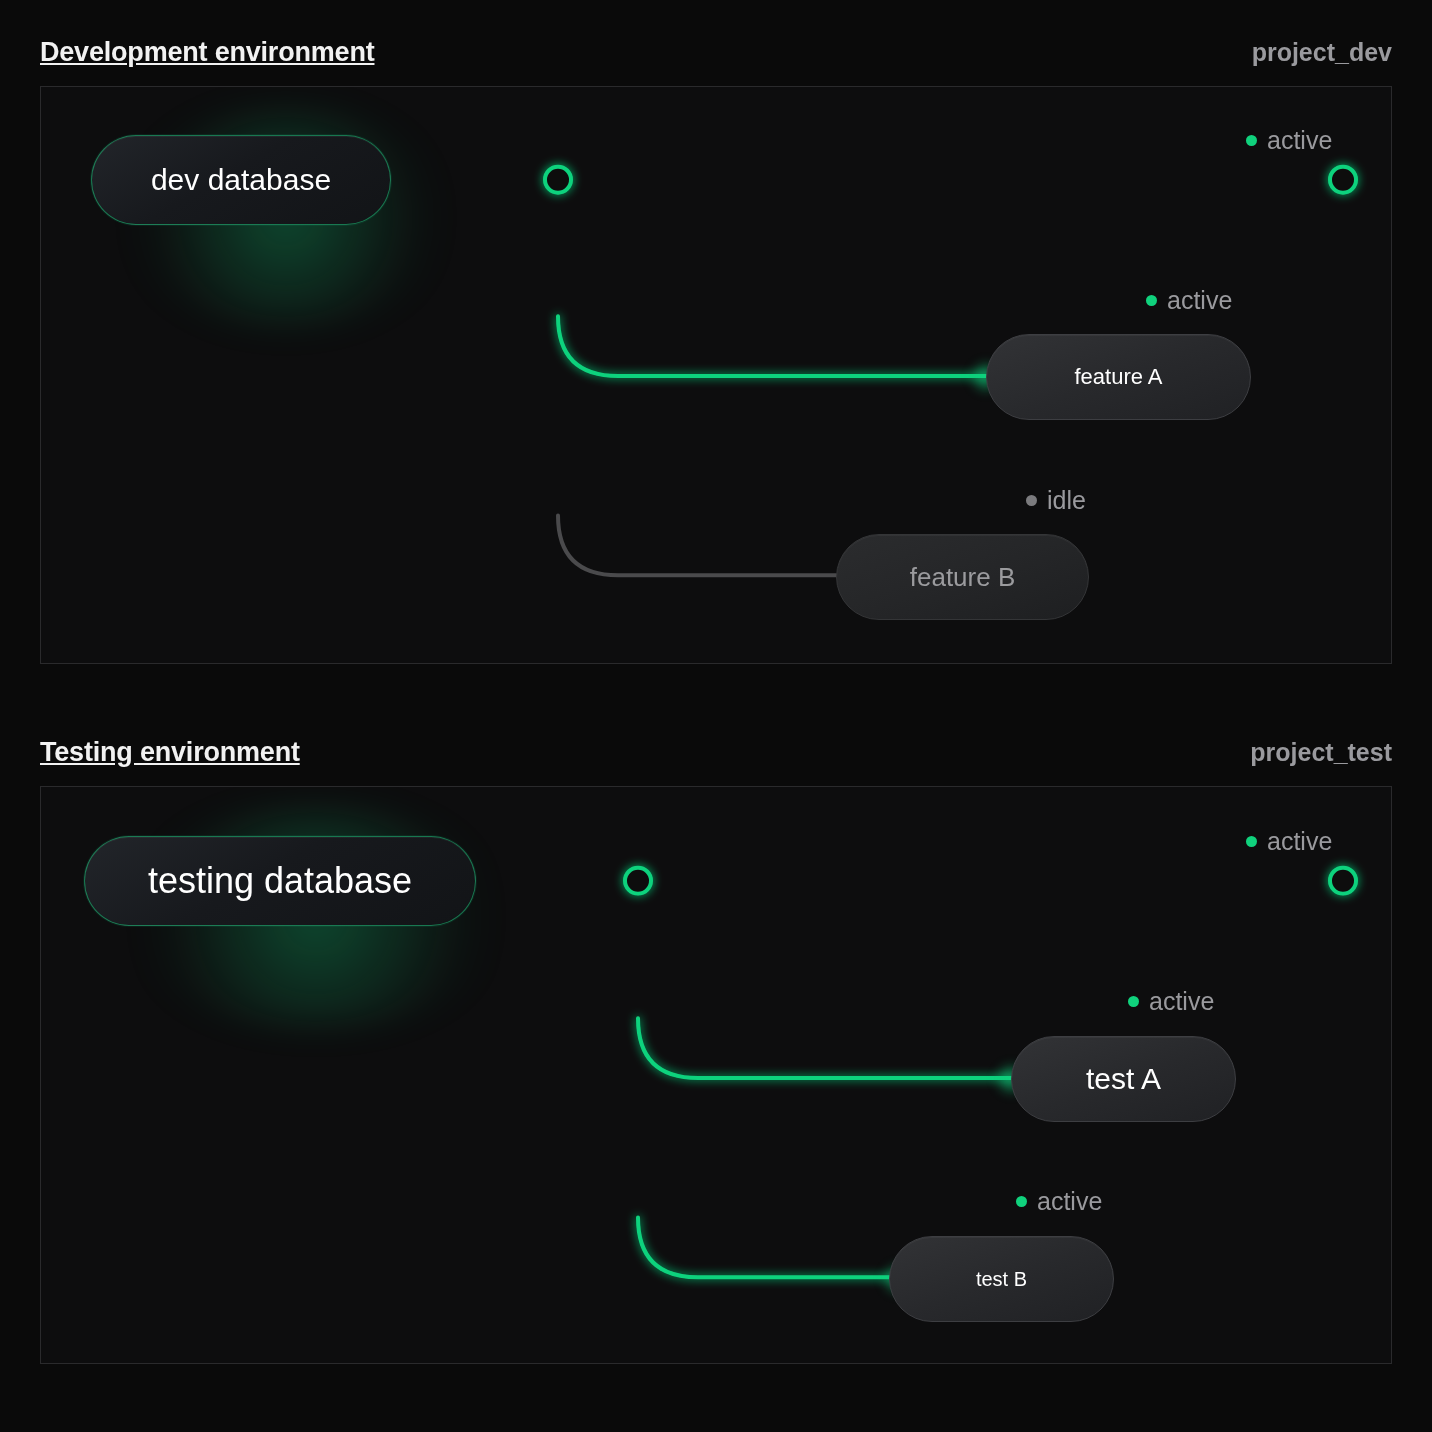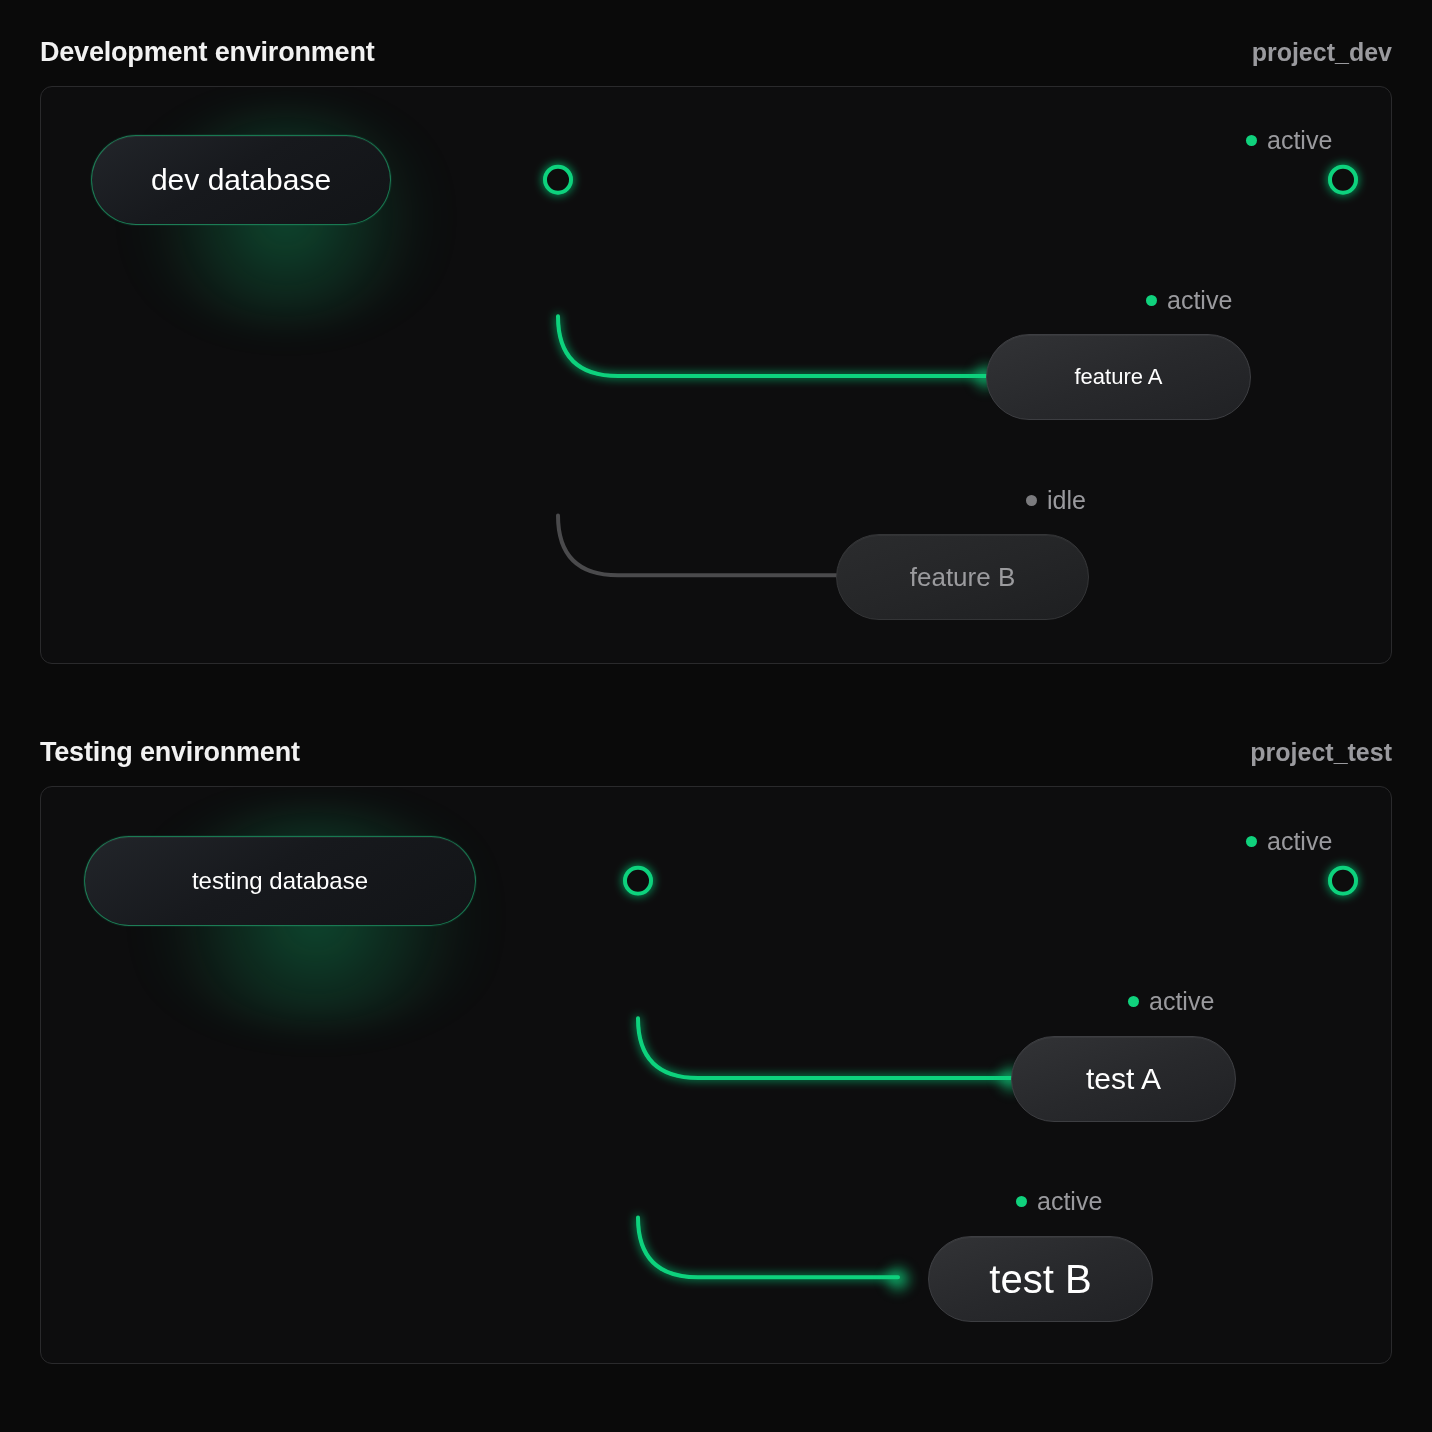--- a/index.html
+++ b/index.html
@@ -33,36 +33,37 @@
     justify-content: space-between;
     padding-bottom: 6px;
   }
 
   .section-title {
     font-size: 27px;
     font-weight: bold;
     color: #f2f2f2;
     letter-spacing: -0.2px;
     line-height: 1;
+    text-decoration: underline;
   }
 
   .section-project {
     font-size: 25px;
     font-weight: bold;
     color: #9a9a9e;
     line-height: 1;
     padding-bottom: 1px;
   }
 
   .panel {
     position: relative;
     margin: 14px 40px 0 40px;
     height: 578px;
     border: 1px solid #2a2a2c;
-    border-radius: 12px;
+    border-radius: 0;
     background: #0d0d0e;
     overflow: hidden;
   }
 
   .canvas {
     position: absolute;
     inset: 0;
     width: 100%;
     height: 100%;
   }
@@ -253,21 +254,21 @@
         <circle cx="597" cy="94" r="13" fill="#0d0d0e" stroke="#10d27d" stroke-width="4" filter="url(#lineGlowTest)"></circle>
 
         <circle cx="1302" cy="94" r="13" fill="#0d0d0e" stroke="#10d27d" stroke-width="4" filter="url(#lineGlowTest)"></circle>
       </svg>
 
       <div class="status" style="left:1205px; top:42px;">
         <span class="status-dot"></span>
         <span class="status-text">active</span>
       </div>
 
-      <div class="node node-db" style="left:43px; top:49px; width:392px; height:90px; font-size:24px;">
+      <div class="node node-db" style="left:43px; top:49px; width:392px; height:90px; font-size:36px;">
         <span class="node-label">testing database</span>
       </div>
 
       <div class="status" style="left:1087px; top:202px;">
         <span class="status-dot"></span>
         <span class="status-text">active</span>
       </div>
 
       <div class="attach-glow" style="left:953px; top:275px;"></div>
 
@@ -275,20 +276,20 @@
         <span class="node-label">test A</span>
       </div>
 
       <div class="status" style="left:975px; top:402px;">
         <span class="status-dot"></span>
         <span class="status-text">active</span>
       </div>
 
       <div class="attach-glow" style="left:840px; top:475px;"></div>
 
-      <div class="node node-leaf" style="left:887px; top:449px; width:225px; height:86px; font-size:40px;">
+      <div class="node node-leaf" style="left:848px; top:449px; width:225px; height:86px; font-size:20px;">
         <span class="node-label">test B</span>
       </div>
 
     </div>
   </div>
 
 </div>
 
 </body></html>

